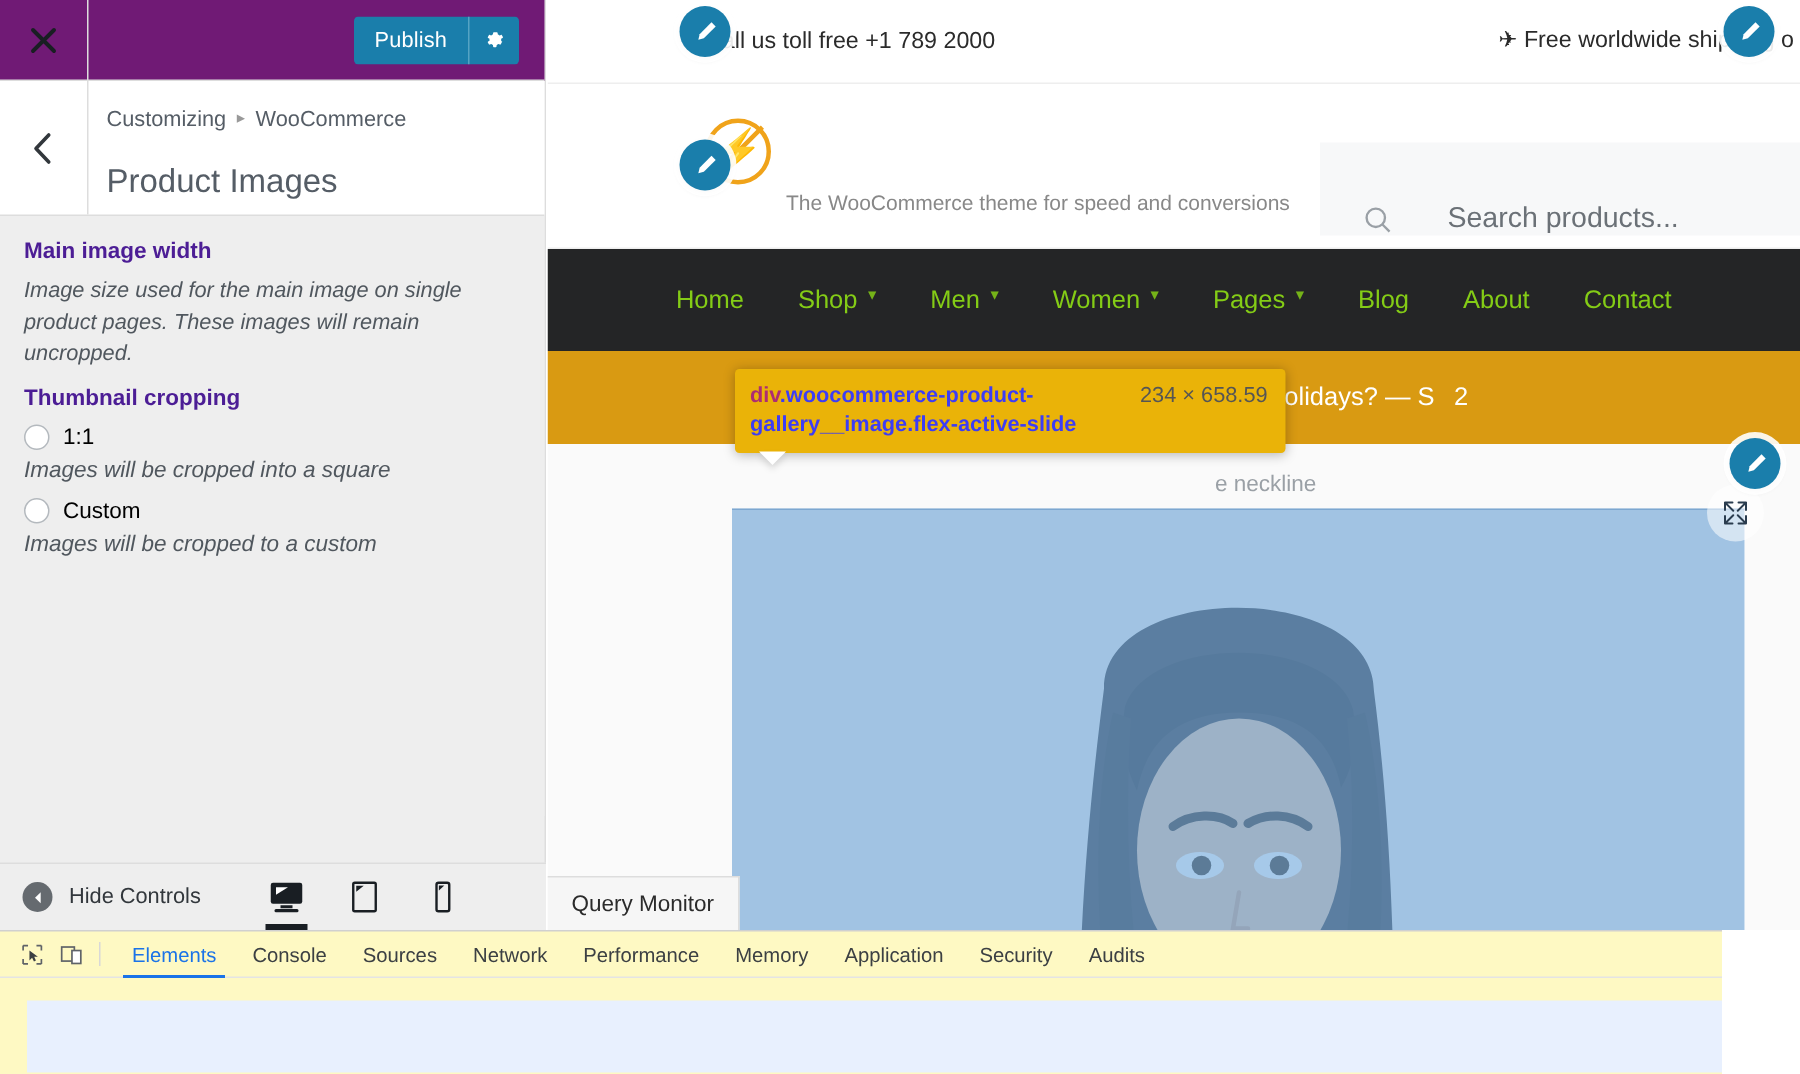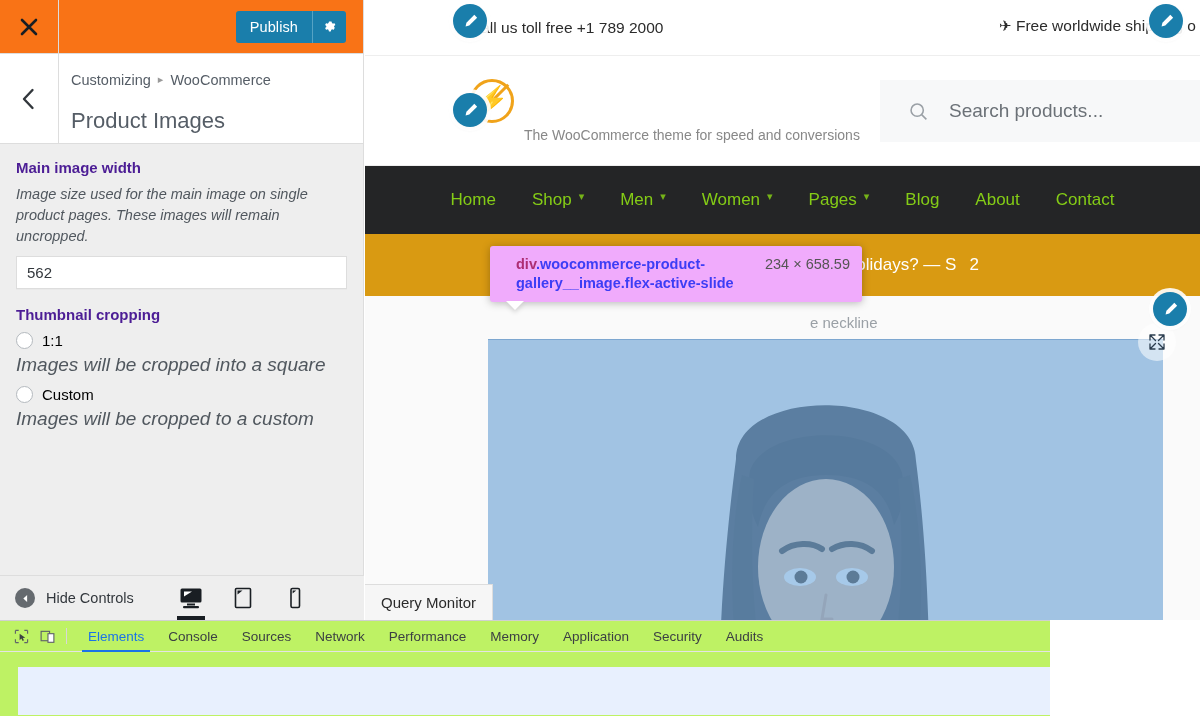--- a/index.html
+++ b/index.html
@@ -13,21 +13,21 @@
 
   
   .customizer {
     position: absolute; left: 0; top: 0;
     width: 364px; height: 620px;
     background: #eee;
     border-right: 1px solid #ddd;
     z-index: 40;
   }
   .cz-header {
-    height: 54px; background: #f97316;
+    height: 54px; background: #701a75;
     border-bottom: 1px solid #ddd;
     display: flex; align-items: center;
     position: relative;
   }
   .cz-close {
     width: 59px; height: 54px;
     display: flex; align-items: center; justify-content: center;
     border-right: 1px solid #ddd;
     cursor: pointer;
   }
@@ -91,21 +91,21 @@
     margin-bottom: 16px;
   }
   .radio-row { display: flex; align-items: center; gap: 9px; margin-bottom: 3px; }
   .radio-dot {
     width: 17px; height: 17px; border-radius: 50%;
     border: 1px solid #b4b9be; background: #fff;
     flex-shrink: 0;
   }
   .radio-text { font-size: 15px; color: #000000; }
   .radio-desc {
-    font-size: 19px; font-style: italic; color: #50575e;
+    font-size: 15px; font-style: italic; color: #50575e;
     margin-bottom: 8px; line-height: 1.4;
   }
 
   .cz-footer {
     position: absolute; left: 0; bottom: 0;
     width: 364px; height: 45px;
     background: #eee; border-top: 1px solid #ddd;
     display: flex; align-items: center;
   }
   .hide-controls { display: flex; align-items: center; gap: 11px; padding-left: 15px; cursor: pointer; }
@@ -158,23 +158,23 @@
     transform: translate(-50%,-50%) rotate(-45deg);
   }
   .bolt-glyph {
     position: absolute; left: 0; top: 0; width: 100%; height: 100%;
     display: flex; align-items: center; justify-content: center;
     color: #f0a31a; font-size: 28px; line-height: 1; z-index: 2;
   }
   .brand-name { font-size: 37px; font-weight: bold; letter-spacing: -0.5px; color: #111; }
   .brand-tag { font-size: 14px; color: #888; margin-top: 4px; margin-left: 54px; }
   .searchbox {
-    position: absolute; right: 0; top: 24px;
+    position: absolute; right: 0; top: 39px;
     width: 320px; height: 62px; background: #f7f8f9;
-    display: flex; align-items: center; padding-left: 28px; gap: 20px;
+    display: flex; align-items: flex-end; padding-left: 28px; gap: 36px;
     cursor: text;
   }
   .search-ph { font-size: 19px; color: #6b7177; }
 
   .navbar {
     height: 68px; background: #242526;
     display: flex; align-items: center; justify-content: center;
     gap: 0;
   }
   .nav-item {
@@ -216,23 +216,23 @@
     width: 38px; height: 38px; border-radius: 50%;
     background: rgba(255,255,255,.55);
     display: flex; align-items: center; justify-content: center;
     cursor: pointer; z-index: 3;
   }
   .expand-btn svg { width: 16px; height: 16px; }
 
   
   .insp-tip {
     position: absolute; left: 125px; top: -50px;
-    background: #f0abfc; border-radius: 3px;
+    background: #eab308; border-radius: 3px;
     box-shadow: 0 1px 8px rgba(0,0,0,.28);
-    padding: 9px 12px 9px 26px;
+    padding: 9px 12px 9px 10px;
     display: flex; gap: 20px; align-items: flex-start;
     z-index: 20; max-width: 372px;
   }
   .insp-sel { font-size: 14.5px; font-weight: bold; line-height: 1.32; max-width: 240px; }
   .insp-tag { color: #ad2d73; }
   .insp-cls { color: #3d3df5; }
   .insp-dim { font-size: 14.5px; color: #555; white-space: nowrap; padding-top: 1px; }
   .insp-tip::after {
     content: ""; position: absolute; left: 16px; bottom: -8px;
     width: 0; height: 0;
@@ -255,22 +255,22 @@
     border-radius: 50%; background: #1a7eab;
     box-shadow: 0 0 0 4px rgba(255,255,255,.9), 0 1px 4px rgba(0,0,0,.25);
     display: flex; align-items: center; justify-content: center;
     cursor: pointer; z-index: 30;
   }
   .pencil svg { width: 17px; height: 17px; fill: #fff; }
 
   
   .devtools {
     position: absolute; left: 0; bottom: 0;
-    width: 1050px; height: 96px;
-    background: #bef264; border-top: 1px solid #d0d0d0;
+    width: 1148px; height: 96px;
+    background: #fef9c3; border-top: 1px solid #d0d0d0;
     z-index: 50;
   }
   .dt-tabs {
     height: 31px; display: flex; align-items: center;
     border-bottom: 1px solid #e4e4e4; padding-left: 8px; position: relative;
   }
   .dt-icon { width: 26px; height: 26px; display: flex; align-items: center; justify-content: center; cursor: pointer; }
   .dt-icon svg { width: 15px; height: 15px; }
   .dt-divider { width: 1px; height: 16px; background: #d8d8d8; margin: 0 9px 0 6px; }
   .dt-tab {
@@ -479,21 +479,20 @@
         </div>
         <div class="cz-panel-title">Product Images</div>
       </div>
     </div>
 
     <div class="cz-body">
 
       <div>
         <div class="ctrl-label">Main image width</div>
         <div class="ctrl-desc">Image size used for the main image on single product pages. These images will remain uncropped.</div>
-        <input class="ctrl-input" type="text" value="562" style="">
       </div>
 
 
       <div>
         <div class="ctrl-label">Thumbnail cropping</div>
 
         <div class="radio-row">
           <span class="radio-dot"></span>
           <span class="radio-text">1:1</span>
         </div>

